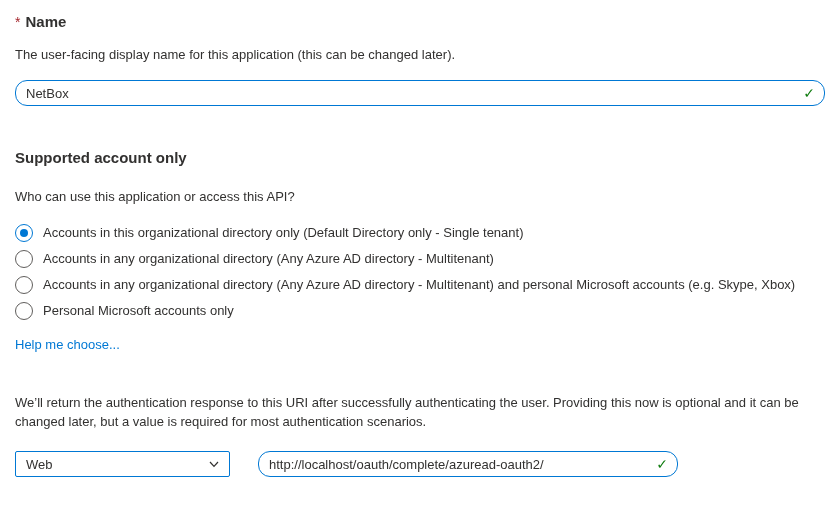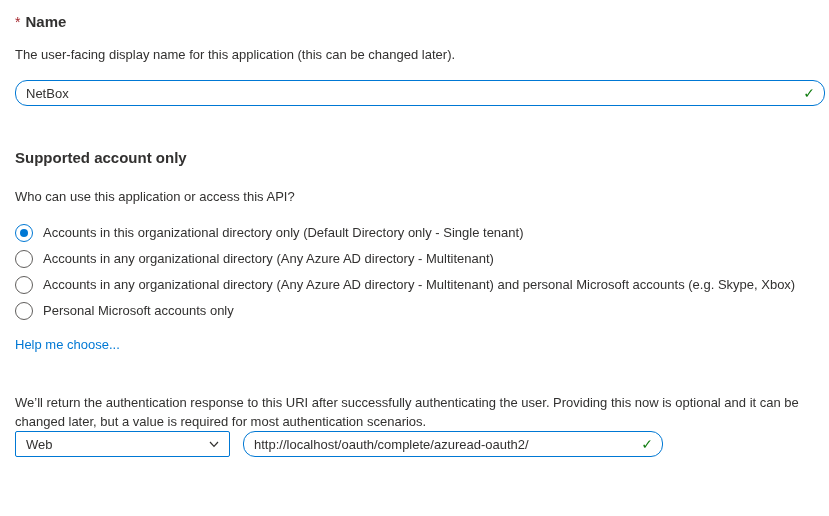--- a/index.html
+++ b/index.html
@@ -94,22 +94,22 @@
     font-size: 13px;
     color: #0078d4;
     text-decoration: none;
     cursor: pointer;
   }
 
   .redirect-section { margin-top: 40px; }
 
   .uri-row {
     display: flex;
-    gap: 13px;
-    margin-top: 0;
+    gap: 28px;
+    margin-top: 20px;
     align-items: flex-start;
   }
   .select-box {
     width: 215px;
     height: 26px;
     border: 1px solid #0078d4;
     border-radius: 2px;
     background: #fff;
     display: flex;
     align-items: center;

